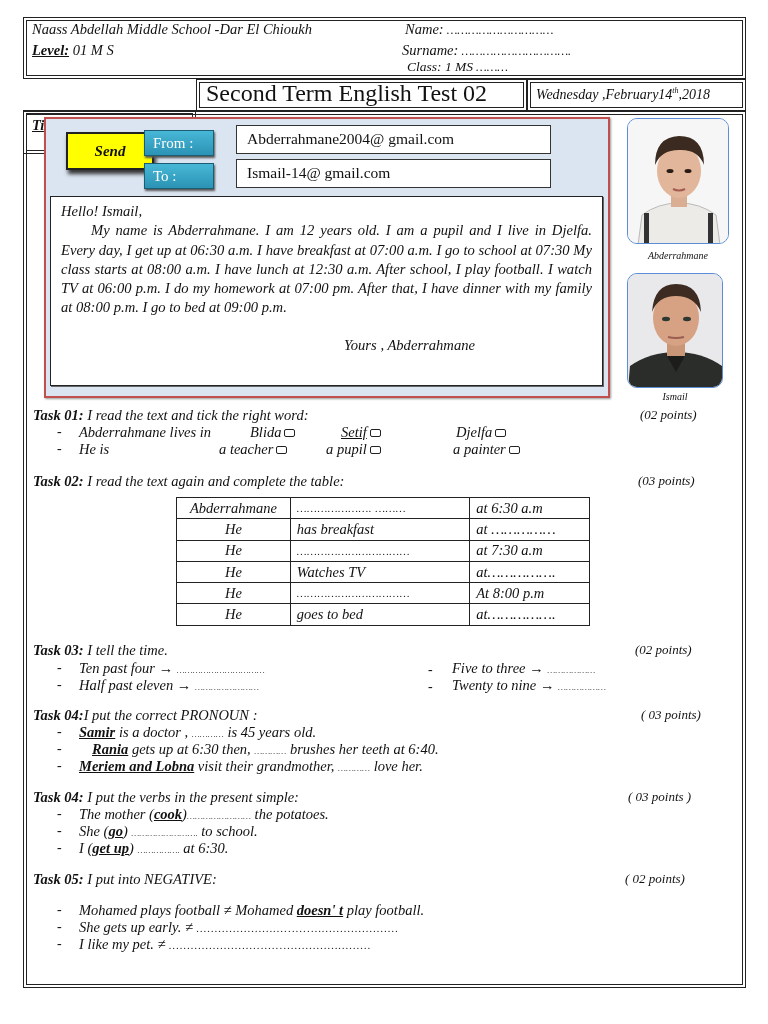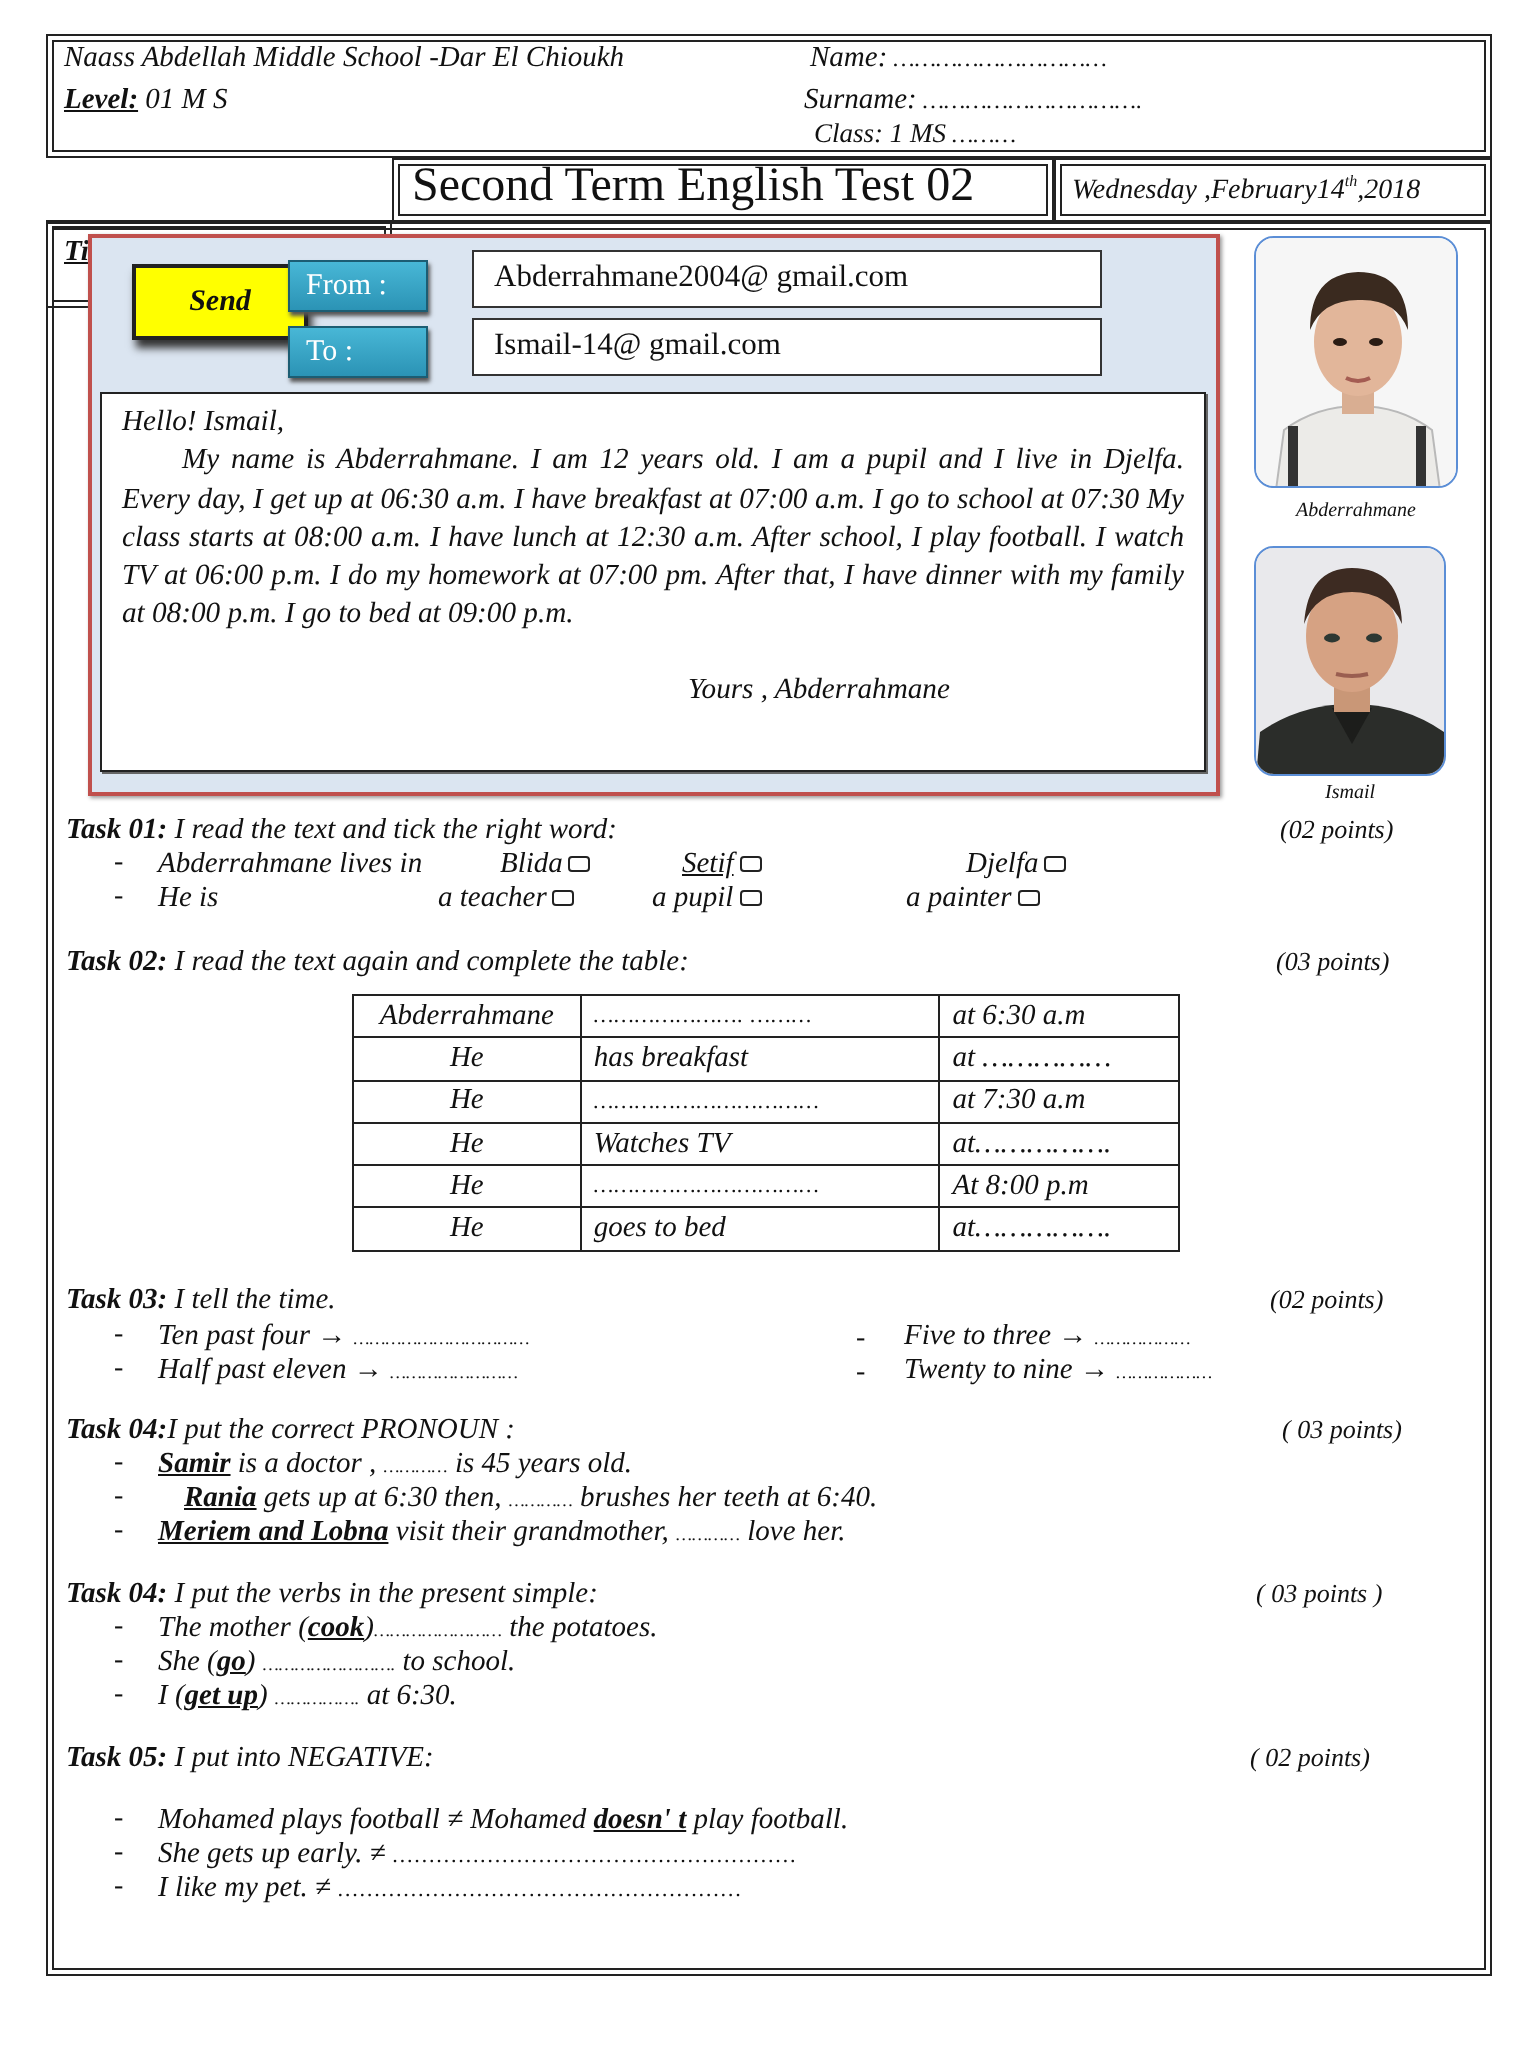--- a/index.html
+++ b/index.html
@@ -149,21 +149,21 @@
 
 <div class="t" style="left:33px; top:407px;">
   <span class="lbl">Task 01:</span><span> I read the text and tick the right word:</span>
 </div>
 <div class="pts" style="left:640px; top:407px;">(02 points)</div>
 
 <div class="dash" style="left:57px; top:424px;">-</div>
 <div class="t" style="left:79px; top:424px;">Abderrahmane lives in</div>
 <div class="t" style="left:250px; top:424px;"><span>Blida</span><span class="box"></span></div>
 <div class="t" style="left:341px; top:424px;text-decoration:underline;"><span>Setif</span><span class="box"></span></div>
-<div class="t" style="left:483px; top:424px;"><span>Djelfa</span><span class="box"></span></div>
+<div class="t" style="left:456px; top:424px;"><span>Djelfa</span><span class="box"></span></div>
 
 <div class="dash" style="left:57px; top:441px;">-</div>
 <div class="t" style="left:79px; top:441px;">He is</div>
 <div class="t" style="left:219px; top:441px;"><span>a teacher</span><span class="box"></span></div>
 <div class="t" style="left:326px; top:441px;"><span>a pupil</span><span class="box"></span></div>
 <div class="t" style="left:453px; top:441px;"><span>a painter</span><span class="box"></span></div>
 
 <div class="t" style="left:33px; top:473px;">
   <span class="lbl">Task 02:</span><span> I read the text again and complete the table:</span>
 </div>

